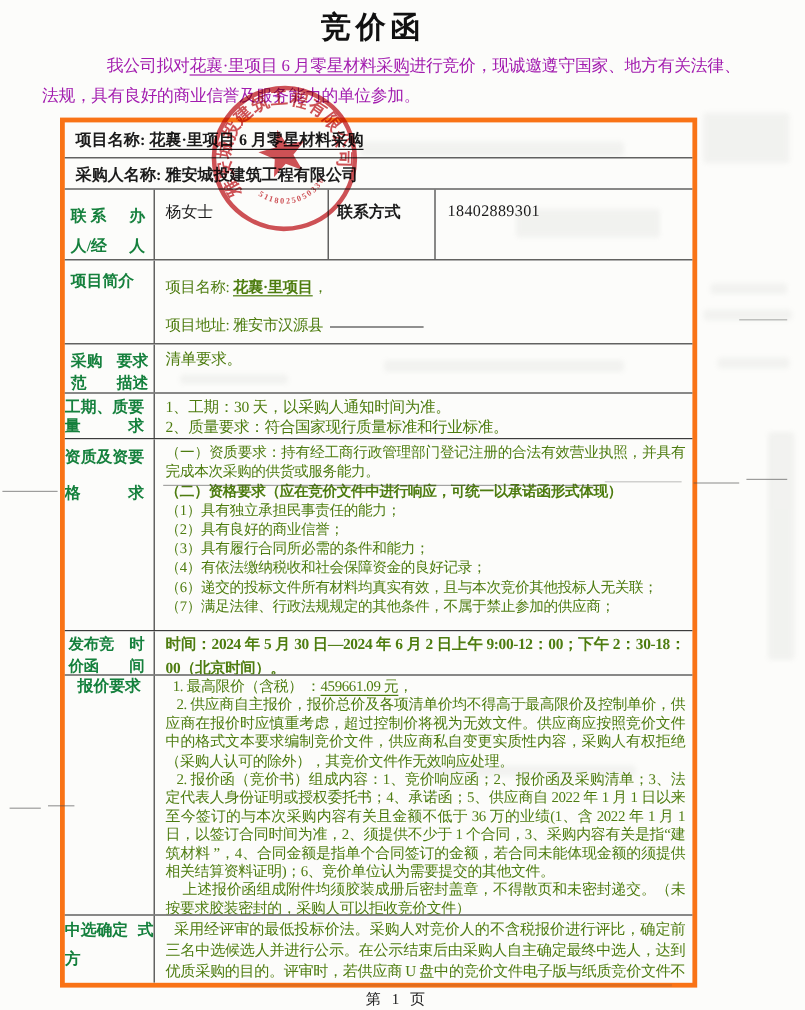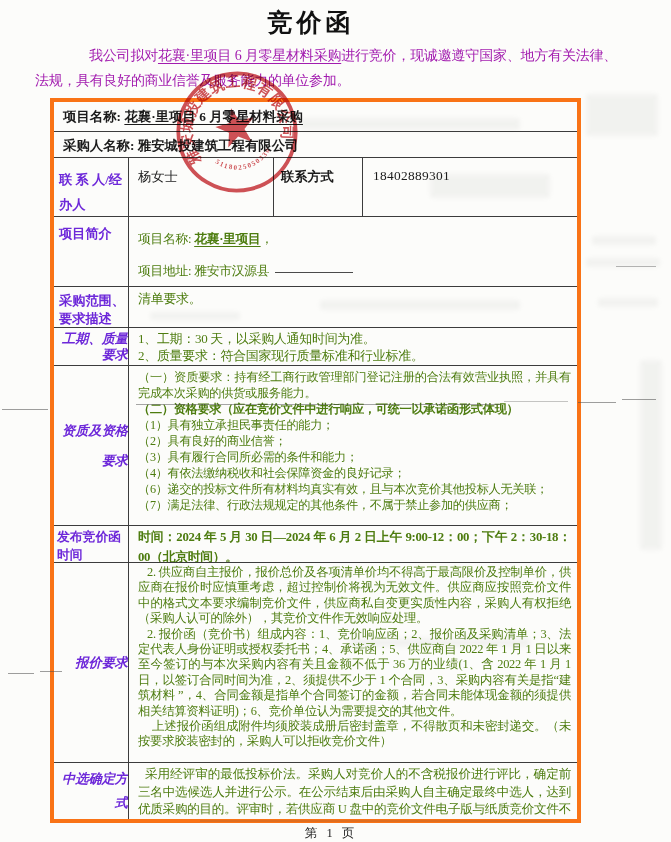--- a/index.html
+++ b/index.html
@@ -28,26 +28,26 @@
   }
   .row{display:flex;box-sizing:border-box;border-top:1px solid #3c3c3c;overflow:hidden;}
   .row:first-child{border-top:none;}
   .r1{height:29px;} .r2{height:26px;} .r3{height:59px;} .r4{height:70px;}
   .r5{height:41px;} .r6{height:38px;} .r7{height:160px;} .r8{height:37px;}
   .r9{height:200px;} .r10{height:57px;}
 
   .cell{box-sizing:border-box;overflow:hidden;}
   .lab{
     width:75px;flex:none;border-right:1px solid #3c3c3c;
-    font-weight:bold;font-size:13.2px;color:#6d28d9;
-    display:flex;flex-direction:column;
+    font-weight:bold;font-size:13.2px;color:#15803d;
+    display:flex;flex-direction:row;
   }
   .lab .ln{display:block;}
   .lab-left{text-align:left;padding-left:5px;}
-  .lab-center{text-align:right;font-style:italic;}
+  .lab-center{text-align:left;}
   .vcenter{justify-content:center;}
   .content{
     flex:1;padding:2px 6px 0 9px;font-size:12.5px;letter-spacing:-0.3px;
     text-align:justify;color:#4d7c0f;
   }
   .content p{margin:0;}
 
   .single{padding:4px 6px 0 9px;font-weight:bold;font-size:13.4px;width:100%;box-sizing:border-box;}
   .r1 .single{line-height:22px;}
   .r2 .single{line-height:19px;}
@@ -182,20 +182,21 @@
     <div class="cell lab lab-left">
       <span class="ln">发布竞价函</span>
       <span class="ln">时间</span>
     </div>
     <div class="cell content">时间：2024 年 5 月 30 日—2024 年 6 月 2 日上午 9:00-12：00；下午 2：30-18：00（北京时间）。</div>
   </div>
 
   <div class="row r9">
     <div class="cell lab lab-center vcenter">报价要求</div>
     <div class="cell content">
+      <p class="ind1"><span>1. 最高限价（含税） ：</span><span class="u">459661.09 元</span><span>，</span></p>
       <p class="ind2">2. 供应商自主报价，报价总价及各项清单价均不得高于最高限价及控制单价，供应商在报价时应慎重考虑，超过控制价将视为无效文件。供应商应按照竞价文件中的格式文本要求编制竞价文件，供应商私自变更实质性内容，采购人有权拒绝（采购人认可的除外），其竞价文件作无效响应处理。</p>
       <p class="ind2">2. 报价函（竞价书）组成内容：1、竞价响应函；2、报价函及采购清单；3、法定代表人身份证明或授权委托书；4、承诺函；5、供应商自 2022 年 1 月 1 日以来至今签订的与本次采购内容有关且金额不低于 36 万的业绩(1、含 2022 年 1 月 1 日，以签订合同时间为准，2、须提供不少于 1 个合同，3、采购内容有关是指“建筑材料 ”，4、合同金额是指单个合同签订的金额，若合同未能体现金额的须提供相关结算资料证明)；6、竞价单位认为需要提交的其他文件。</p>
       <p class="ind3">上述报价函组成附件均须胶装成册后密封盖章，不得散页和未密封递交。（未按要求胶装密封的，采购人可以拒收竞价文件）</p>
     </div>
   </div>
 
   <div class="row r10">
     <div class="cell lab lab-center vcenter">
       <span class="ln">中选确定方</span>
       <span class="ln">式</span>

